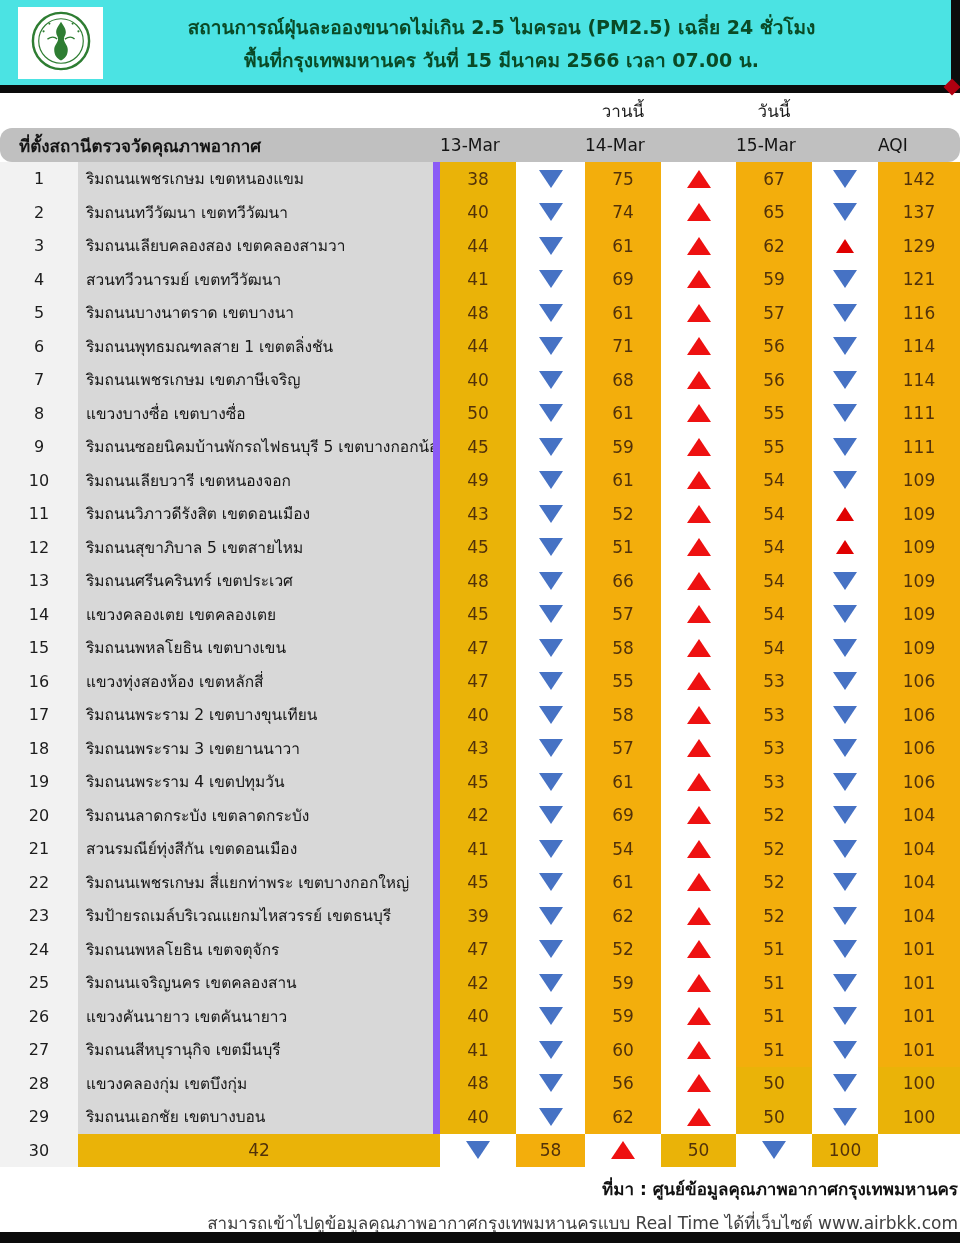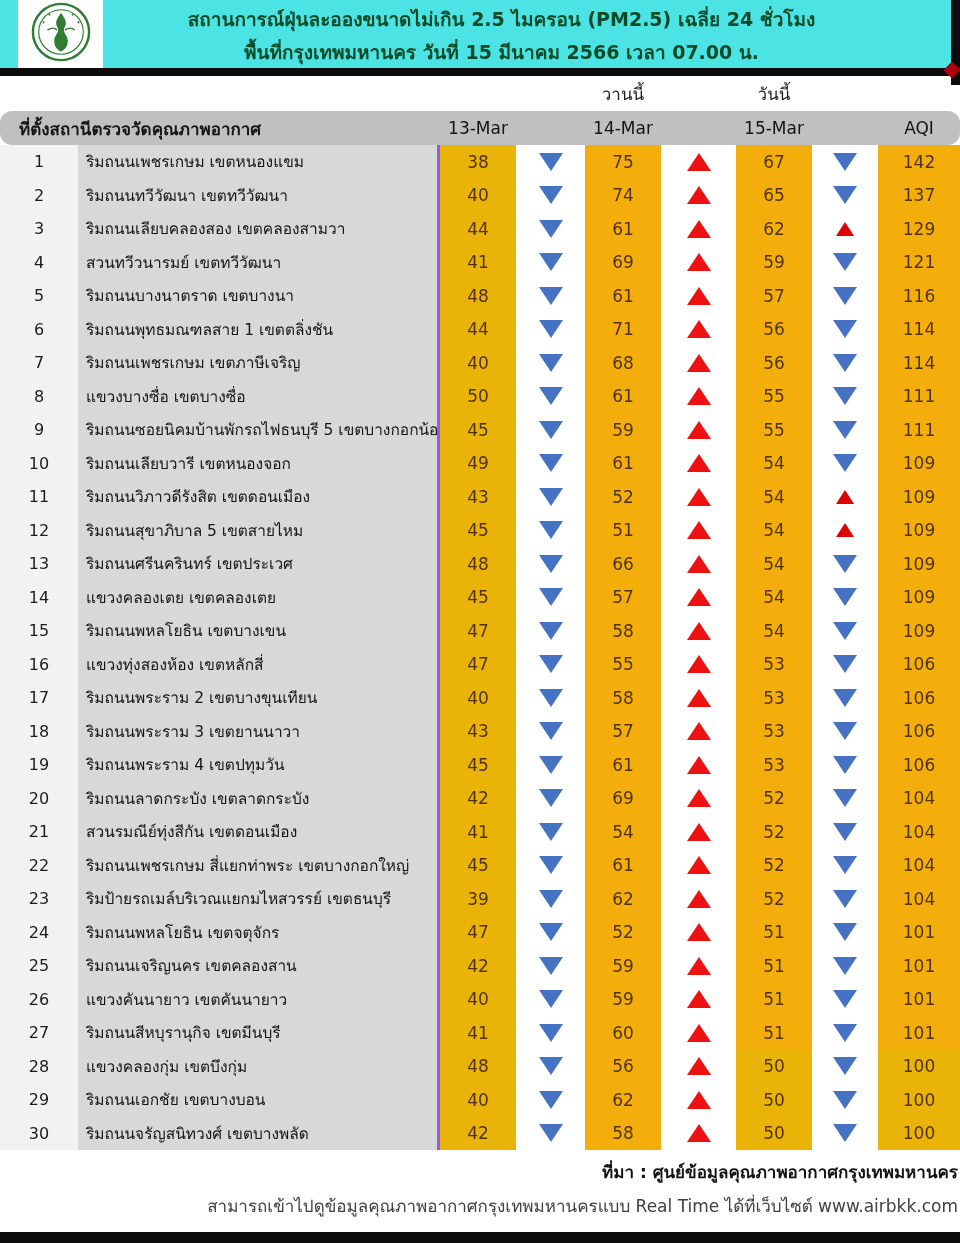--- a/index.html
+++ b/index.html
@@ -5,21 +5,21 @@
   * { margin:0; padding:0; box-sizing:border-box; }
   html,body { background:#ffffff; }
   body {
     font-family: "DejaVu Sans", "Liberation Sans", sans-serif;
     width:960px; height:1243px; overflow:hidden; position:relative;
   }
   .page { width:960px; height:1243px; background:#ffffff; position:relative; }
 
   
   .topbar {
-    height:68px; background:#4BE3E3; display:flex; align-items:center;
+    height:85px; background:#4BE3E3; display:flex; align-items:center;
     position:relative;
   }
   .edge-black { position:absolute; right:0; top:0; width:9px; height:85px; background:#0c0c0c; }
   .logo-box {
     width:85px; height:72px; background:#ffffff; margin-left:18px;
     display:flex; align-items:center; justify-content:center; flex:0 0 auto;
   }
   .titles {
     flex:1; text-align:center; color:#0A4A26; font-weight:bold;
     padding-right:60px;
@@ -40,31 +40,31 @@
     border-radius:12px;
   }
 
   
   .daylabels { height:35px; background:#ffffff; align-items:center; }
   .daylabels .lbl { grid-column:span 1; text-align:center; font-size:17px; color:#1c1c1c; }
 
   
   .thead { height:34px; background:#C0C0C0; align-items:center; font-size:17px; color:#141414; }
   .thead .station-h { grid-column:1 / span 2; font-weight:bold; padding-left:19px; font-size:17px; }
-  .thead .c { text-align:center; }
+  .thead .c { }
 
   
   .tbody { }
   .row { height:33.5px; align-items:center; }
   .cell { height:100%; display:flex; align-items:center; justify-content:center; }
   .cell.numc  { background:#F2F2F2; color:#1c1c1c; font-size:16px; }
   .cell.namec {
     background:#D8D8D8; justify-content:flex-start; padding-left:8px;
     color:#161616; font-size:15.5px; white-space:nowrap; overflow:hidden;
-    border-right:3px solid #8b5cf6;
+    border-right:7px solid #8b5cf6;
   }
   .cell.val { font-size:17px; color:#52320A; font-weight:500; }
   .cell.yellowc { background:#eab308;text-align:right; }
   .cell.orangec { background:#F3AE0C; }
   .cell.arrowc  { background:#ffffff; }
 
   
   .tri { width:0; height:0; display:block; }
   .tri.down {
     border-left:12px solid transparent; border-right:12px solid transparent;
@@ -663,21 +663,20 @@
         </div>
       <div class="cell val d15c yellowc">50</div>
       <div class="cell arrowc">
           <span class="tri down"></span>
         </div>
       <div class="cell val aqic yellowc">100</div>
     </div>
 
     <div class="grid-row row">
       <div class="cell numc">30</div>
-      <div class="cell namec">ริมถนนจรัญสนิทวงศ์ เขตบางพลัด</div>
       <div class="cell val yellowc">42</div>
       <div class="cell arrowc">
           <span class="tri down"></span>
         </div>
       <div class="cell val orangec">58</div>
       <div class="cell arrowc">
           <span class="tri up"></span>
         </div>
       <div class="cell val d15c yellowc">50</div>
       <div class="cell arrowc">

